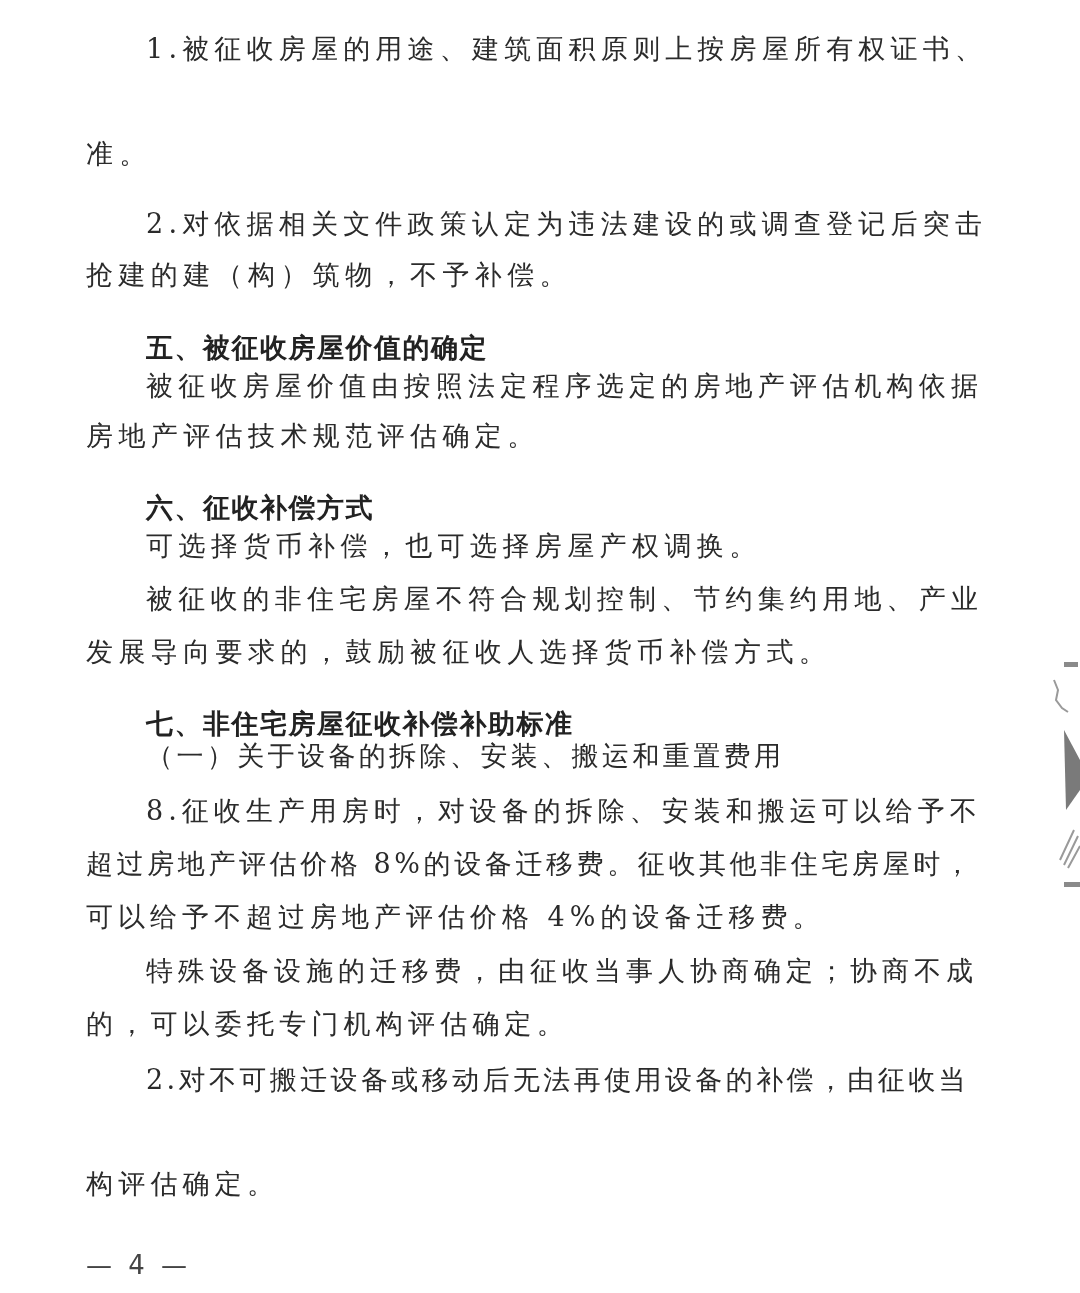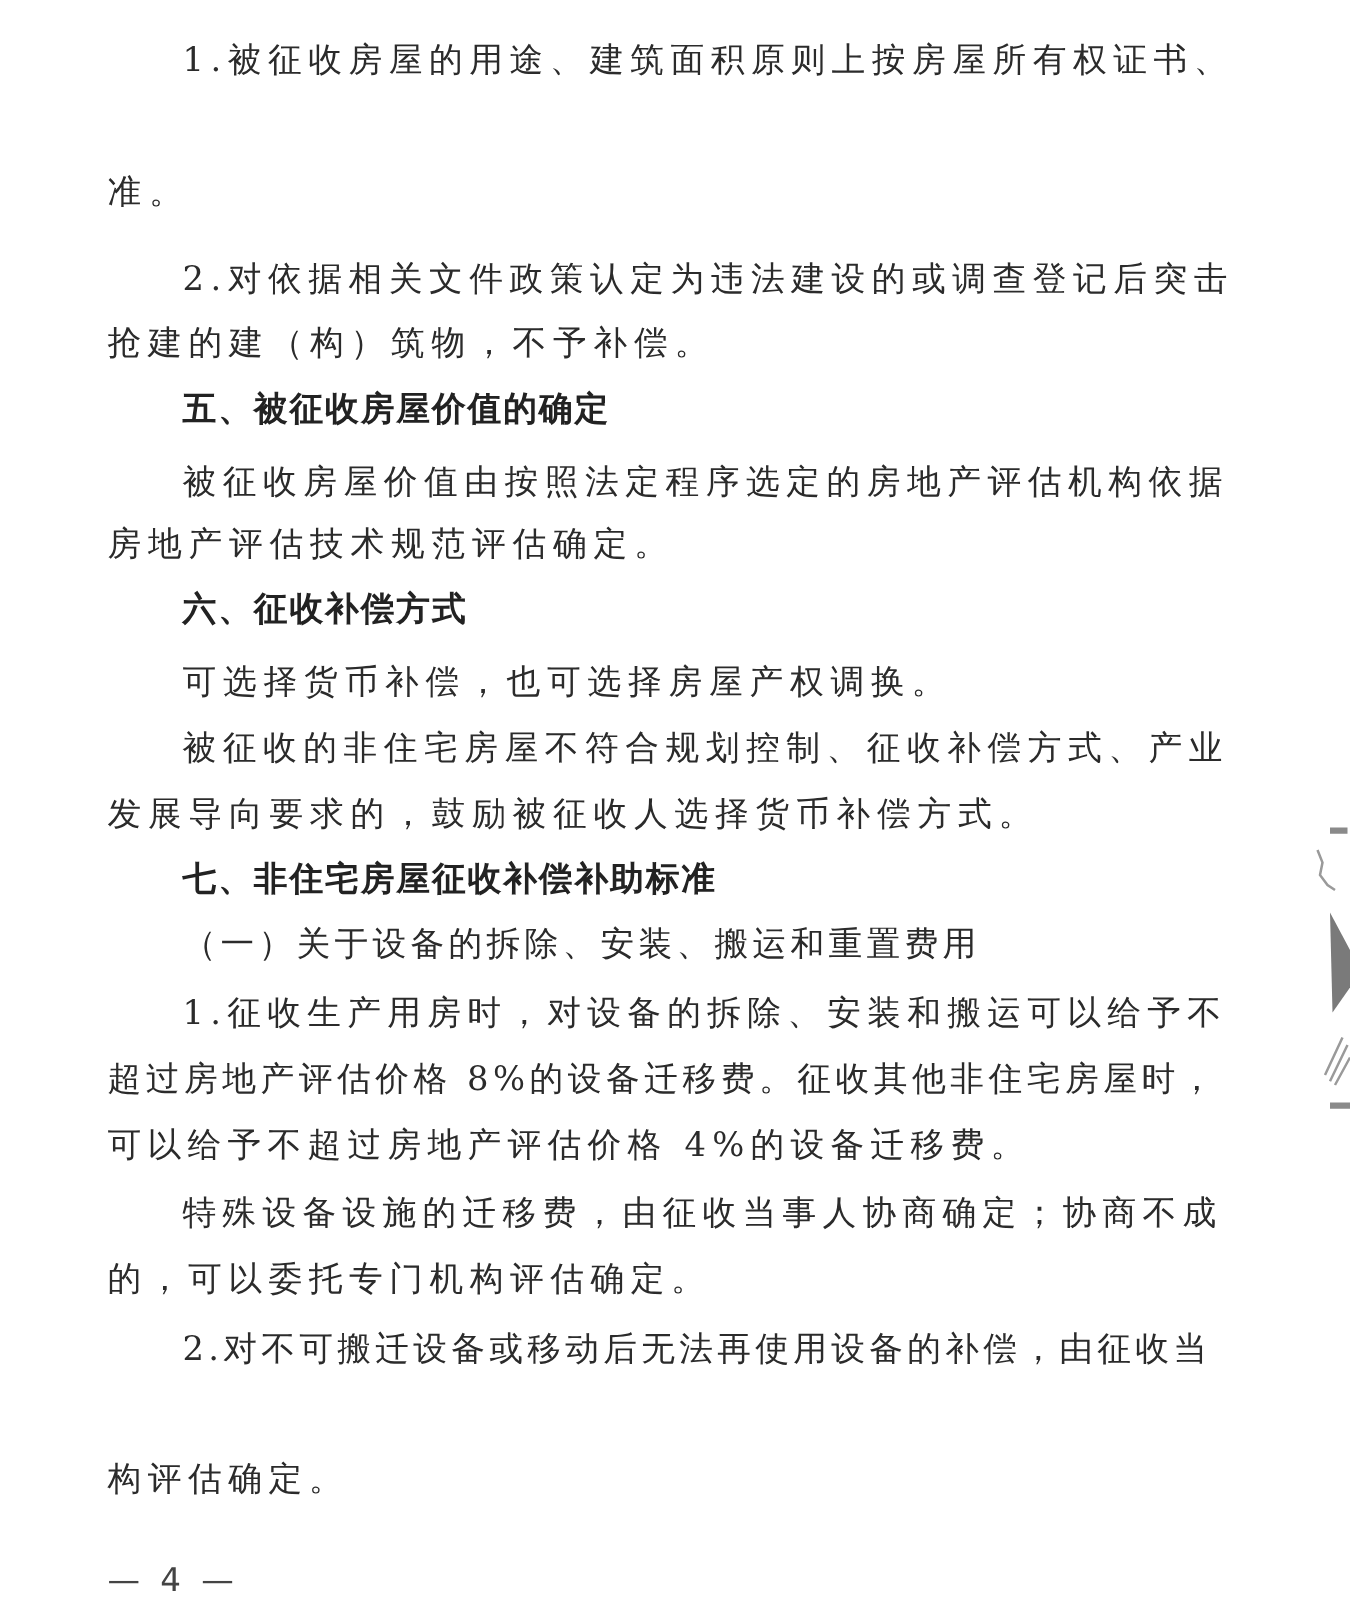--- a/index.html
+++ b/index.html
@@ -29,20 +29,21 @@
       white-space: nowrap;
       letter-spacing: 6.2px;
       color: #2b2b2b;
     }
     .indent { left: 146px; }
     .heading {
       font-family: "DejaVu Sans", "Liberation Sans", sans-serif;
       font-weight: bold;
       letter-spacing: 1.5px;
       color: #222;
+      margin-top: 20px;
     }
     .page-number {
       position: absolute;
       left: 86px;
       top: 1250px;
       font-family: "DejaVu Sans", "Liberation Sans", sans-serif;
       font-size: 26px;
       line-height: 30px;
       color: #444;
       letter-spacing: 4px;
@@ -67,28 +68,28 @@
   <div class="line" style="top:259px; letter-spacing:5.4px;text-align:right;">抢建的建（构）筑物，不予补偿。</div>
 
   <div class="line indent heading" style="top:312px;">五、被征收房屋价值的确定</div>
 
   <div class="line indent" style="top:370px; letter-spacing:5.2px;">被征收房屋价值由按照法定程序选定的房地产评估机构依据</div>
   <div class="line" style="top:420px; letter-spacing:5.4px;">房地产评估技术规范评估确定。</div>
 
   <div class="line indent heading" style="top:472px;">六、征收补偿方式</div>
 
   <div class="line indent" style="top:530px; letter-spacing:5.4px;">可选择货币补偿，也可选择房屋产权调换。</div>
-  <div class="line indent" style="top:583px; letter-spacing:5.2px;">被征收的非住宅房屋不符合规划控制、征收补偿方式、产业</div>
+  <div class="line indent" style="top:583px; letter-spacing:5.2px;">被征收的非住宅房屋不符合规划控制、节约集约用地、产业</div>
   <div class="line" style="top:636px; letter-spacing:5.4px;">发展导向要求的，鼓励被征收人选择货币补偿方式。</div>
 
   <div class="line indent heading" style="top:688px;">七、非住宅房屋征收补偿补助标准</div>
 
   <div class="line indent" style="top:740px; letter-spacing:3.4px;">（一）关于设备的拆除、安装、搬运和重置费用</div>
 
-  <div class="line indent" style="top:795px; letter-spacing:5.0px;">1.征收生产用房时，对设备的拆除、安装和搬运可以给予不</div>
+  <div class="line indent" style="top:795px; letter-spacing:5.0px;">8.征收生产用房时，对设备的拆除、安装和搬运可以给予不</div>
   <div class="line" style="top:848px; letter-spacing:3.6px;">超过房地产评估价格 8%的设备迁移费。征收其他非住宅房屋时，</div>
   <div class="line" style="top:901px; letter-spacing:5.0px;">可以给予不超过房地产评估价格 4%的设备迁移费。</div>
 
   <div class="line indent" style="top:955px; letter-spacing:5.0px;">特殊设备设施的迁移费，由征收当事人协商确定；协商不成</div>
   <div class="line" style="top:1008px; letter-spacing:5.2px;">的，可以委托专门机构评估确定。</div>
 
   <div class="line indent" style="top:1064px; letter-spacing:3.4px;">2.对不可搬迁设备或移动后无法再使用设备的补偿，由征收当</div>
   <div class="line" style="top:1168px; letter-spacing:5.2px;">构评估确定。</div>
 
   <div class="page-number">— 4 —</div>

